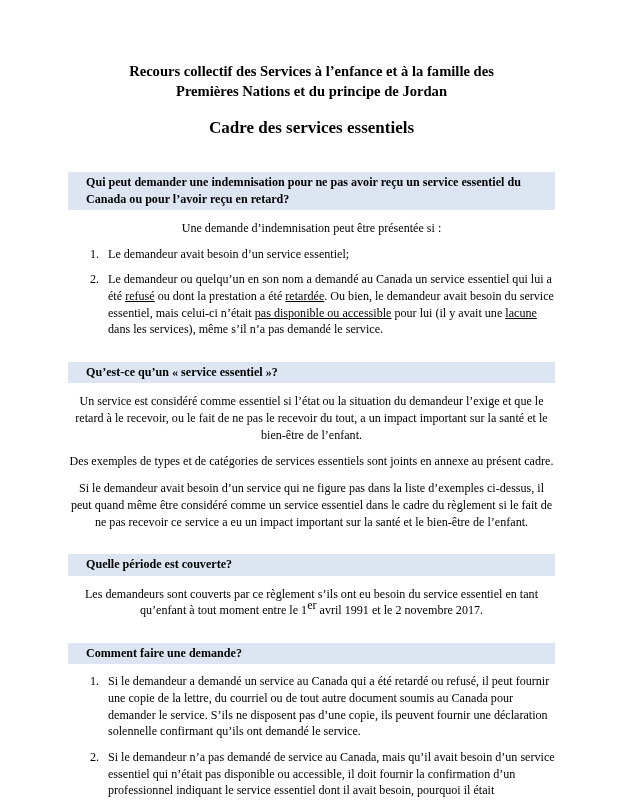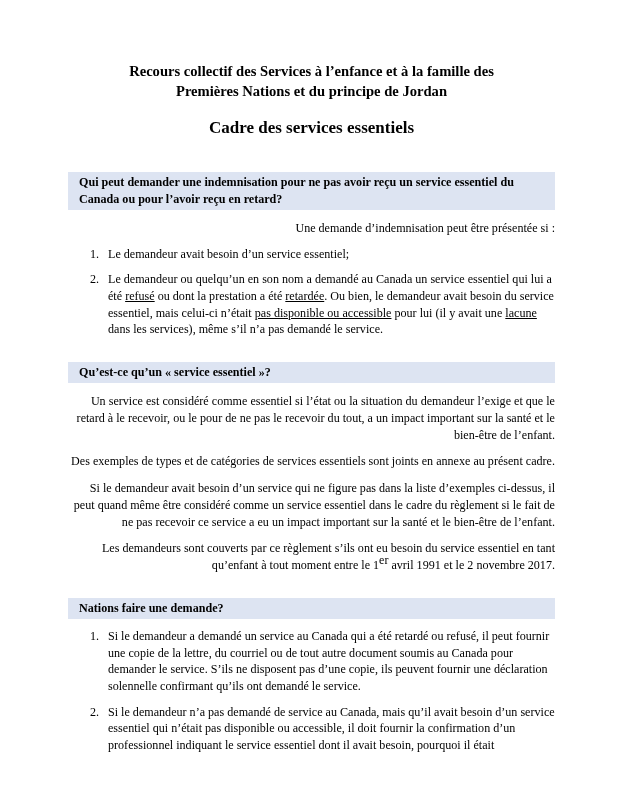--- a/index.html
+++ b/index.html
@@ -39,32 +39,32 @@
     font-weight: bold;
     font-size: 17px;
     line-height: 1.35;
     margin: 16px 0 0 0;
   }
   .section-head {
     background: #dde4f2;
     font-weight: bold;
     font-size: 12.1px;
     line-height: 1.35;
-    padding: 2px 3px 3px 11px;
+    padding: 2px 3px 3px 18px;
     margin: 0;
     box-sizing: border-box;
   }
   .gap-head {
     margin-top: 24px;
   }
   p.body-text {
     font-size: 12.1px;
     line-height: 1.38;
     margin: 10px 0 0 0;
-    text-align: right;
+    text-align: center;
   }
   ol.num-list {
     margin: 9px 0 0 0;
     padding-left: 34px;
     font-size: 12.1px;
     line-height: 1.38;
   }
   ol.num-list li {
     margin: 0 0 9px 0;
     padding-left: 6px;
@@ -103,28 +103,29 @@
 
     <p class="body-text">Une demande d’indemnisation peut être présentée si :</p>
 
     <ol class="num-list">
       <li>Le demandeur avait besoin d’un service essentiel;</li>
       <li>Le demandeur ou quelqu’un en son nom a demandé au Canada un service essentiel qui lui a été <span class="u">refusé</span> ou dont la prestation a été <span class="u">retardée</span>. Ou bien, le demandeur avait besoin du service essentiel, mais celui-ci n’était <span class="u">pas disponible ou accessible</span> pour lui (il y avait une <span class="u">lacune</span> dans les services), même s’il n’a pas demandé le service.</li>
     </ol>
 
     <div class="section-head gap-head">Qu’est-ce qu’un « service essentiel »?</div>
 
-    <p class="body-text">Un service est considéré comme essentiel si l’état ou la situation du demandeur l’exige et que le retard à le recevoir, ou le pour de ne pas le recevoir du tout, a un impact important sur la santé et le bien-être de l’enfant.</p>
+    <p class="body-text">Un service est considéré comme essentiel si l’état ou la situation du demandeur l’exige et que le retard à le recevoir, ou le fait de ne pas le recevoir du tout, a un impact important sur la santé et le bien-être de l’enfant.</p>
     <p class="body-text">Des exemples de types et de catégories de services essentiels sont joints en annexe au présent cadre.</p>
     <p class="body-text">Si le demandeur avait besoin d’un service qui ne figure pas dans la liste d’exemples ci-dessus, il peut quand même être considéré comme un service essentiel dans le cadre du règlement si le fait de ne pas recevoir ce service a eu un impact important sur la santé et le bien-être de l’enfant.</p>
 
+    <div class="section-head gap-head">Quelle période est couverte?</div>
 
     <p class="body-text"><span>Les demandeurs sont couverts par ce règlement s’ils ont eu besoin du service essentiel en tant qu’enfant à tout moment entre le 1</span><sup>er</sup><span> avril 1991 et le 2 novembre 2017.</span></p>
 
-    <div class="section-head gap-head">Nations faire une demande?</div>
+    <div class="section-head gap-head">Comment faire une demande?</div>
 
     <ol class="num-list">
       <li>Si le demandeur a demandé un service au Canada qui a été retardé ou refusé, il peut fournir une copie de la lettre, du courriel ou de tout autre document soumis au Canada pour demander le service. S’ils ne disposent pas d’une copie, ils peuvent fournir une déclaration solennelle confirmant qu’ils ont demandé le service.</li>
       <li>Si le demandeur n’a pas demandé de service au Canada, mais qu’il avait besoin d’un service essentiel qui n’était pas disponible ou accessible, il doit fournir la confirmation d’un professionnel indiquant le service essentiel dont il avait besoin, pourquoi il était</li>
     </ol>
 
   </div>
 </div>
 
 </body></html>

